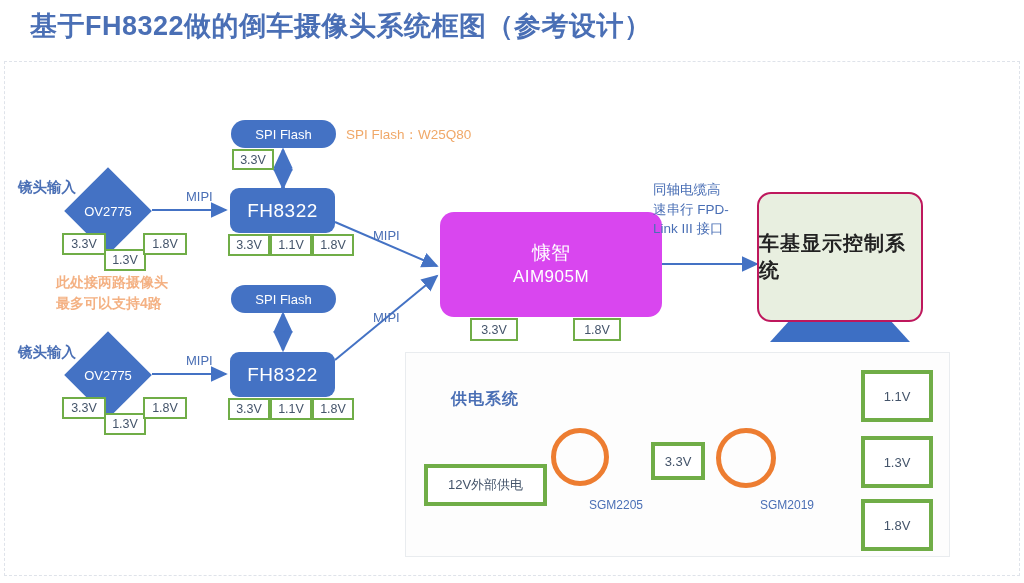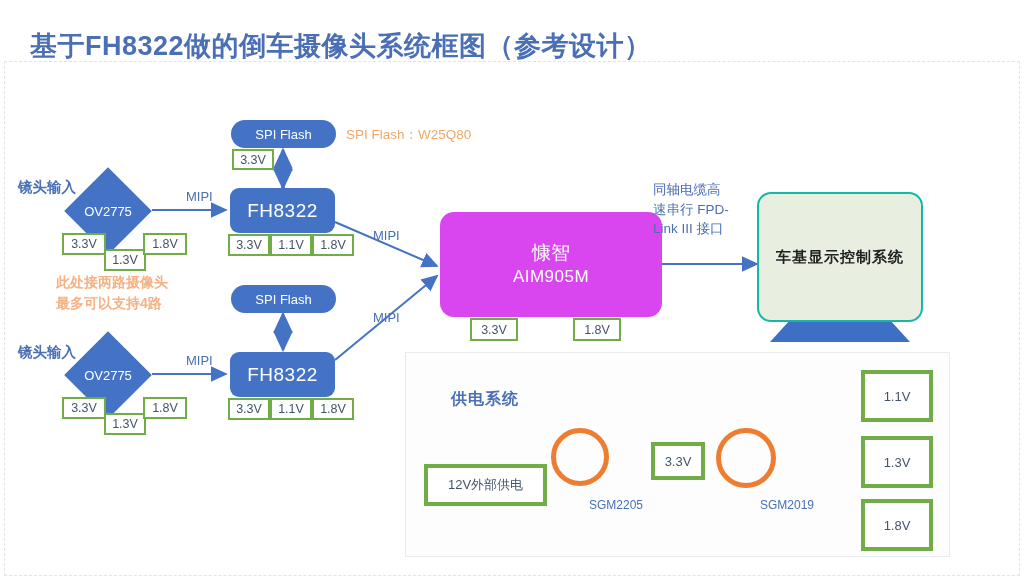--- a/index.html
+++ b/index.html
@@ -14,21 +14,20 @@
 
   
   .title {
     position: absolute;
     left: 30px; top: 8px;
     font-size: 27px;
     font-weight: bold;
     color: #4a6fb5;
     letter-spacing: 0.5px;
     white-space: nowrap;
-    margin-top: 20px;
   }
 
   
   .frame {
     position: absolute;
     left: 4px; top: 61px;
     width: 1016px; height: 515px;
     border: 1px dashed #dfe3ea;
     background: #ffffff;
   }
@@ -88,24 +87,24 @@
   .lbl-mipi { font-size: 13px; }
   .lbl-sgm { font-size: 12px; margin-left: 37px; }
   .note-orange { position: absolute; color: #f4b183; font-size: 14px; font-weight: bold; line-height: 1.5; }
   .note-flash { position: absolute; color: #f0a868; font-size: 13.5px; }
   .fpd { position: absolute; color: #4a6fb5; font-size: 13.5px; line-height: 1.45; width: 115px; }
 
   
   .monitor-screen {
     position: absolute;
     background: #e8efe0;
-    border: 2px solid #14b8a6;
+    border: 2px solid #be185d;
     border-radius: 14px;
     display: flex; align-items: center; justify-content: center;
-    color: #222222; font-size: 15px; font-weight: bold; letter-spacing: 1px;
+    color: #222222; font-size: 20px; font-weight: bold; letter-spacing: 1px;
   }
 
   
   .power-panel {
     position: absolute;
     left: 405px; top: 352px;
     width: 545px; height: 205px;
     background: #fdfdfd;
     border: 1px solid #e9ecef;
   }

